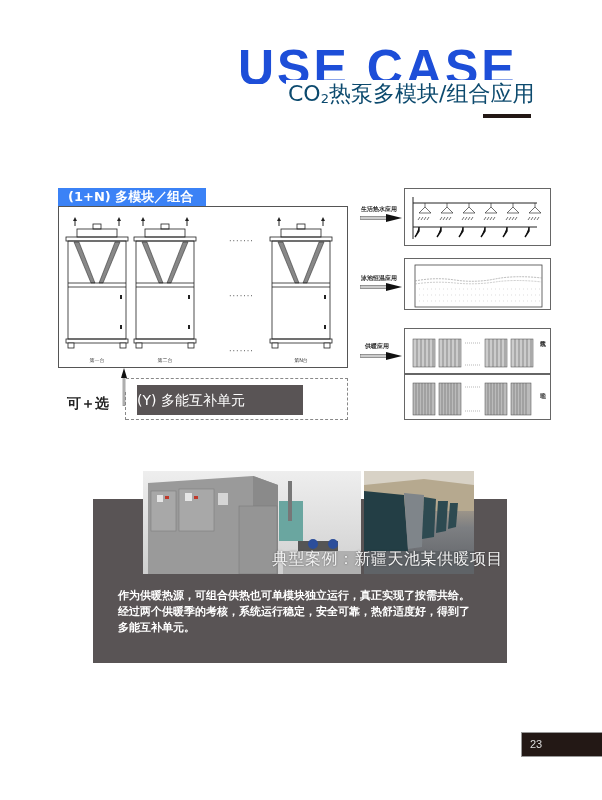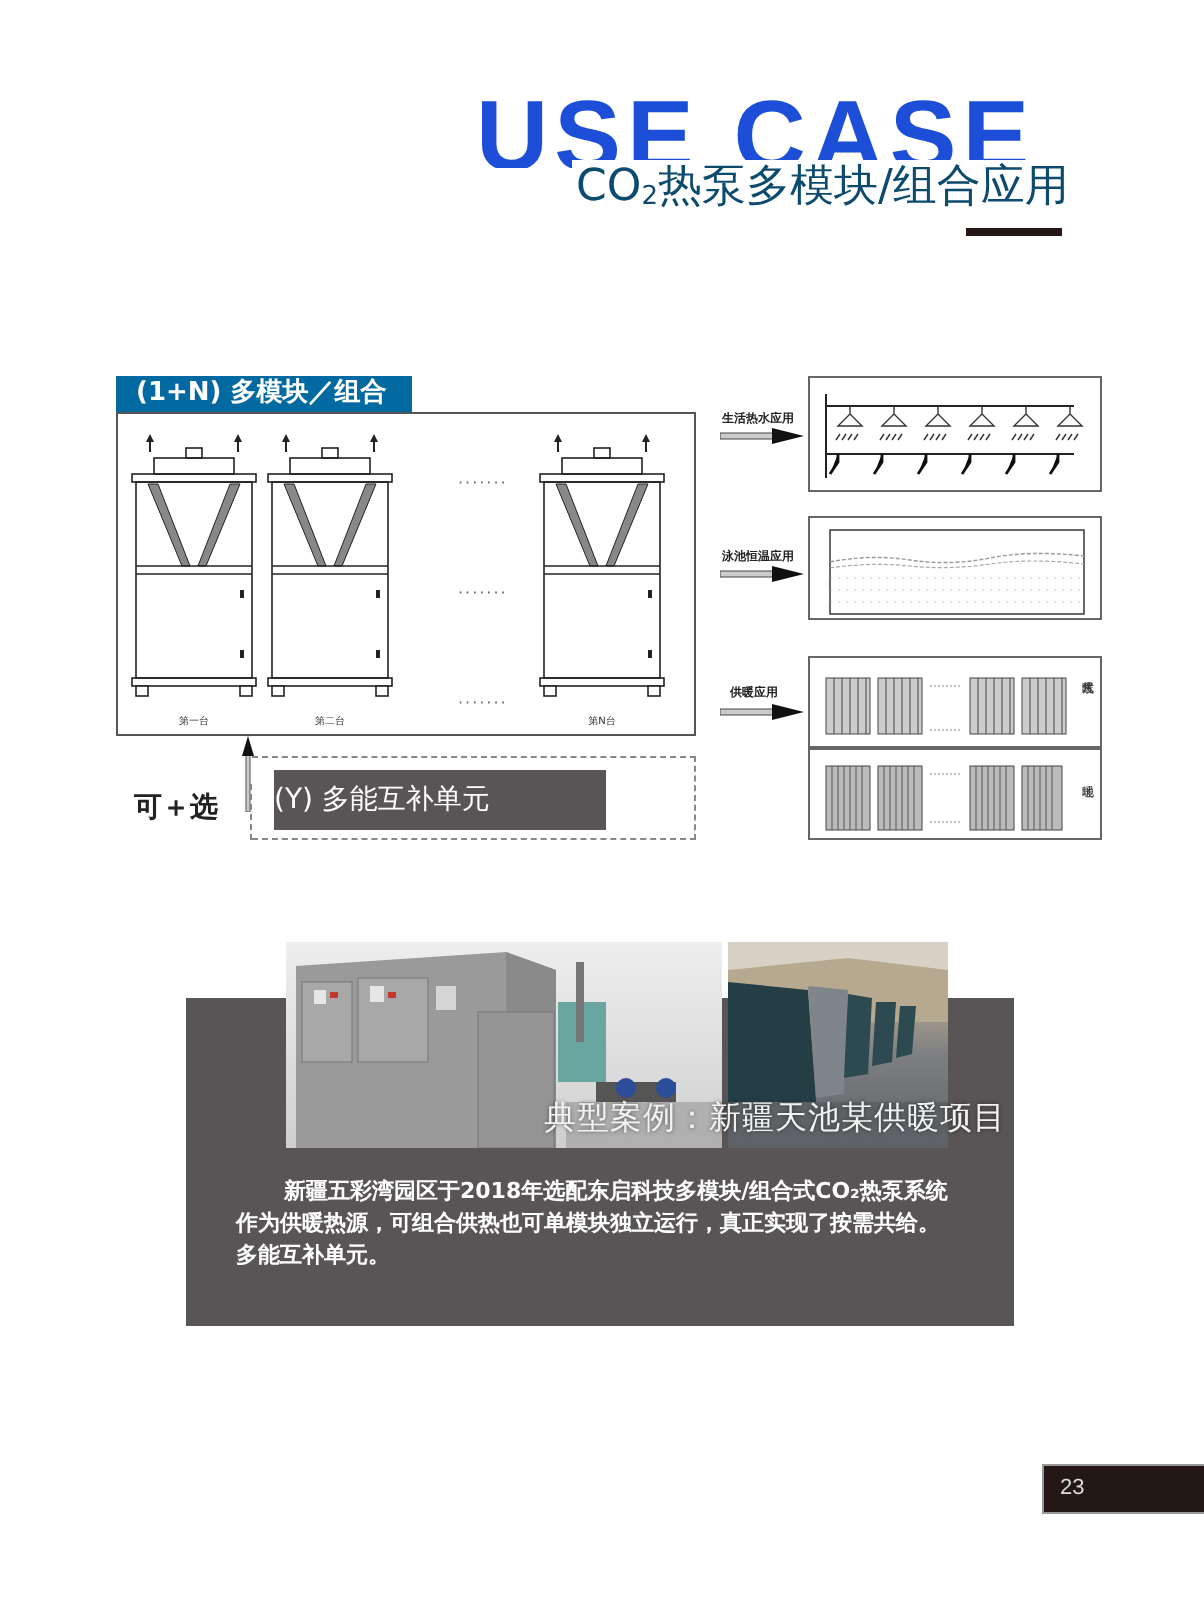--- a/index.html
+++ b/index.html
@@ -7,21 +7,21 @@
   body { position: relative; font-family: "DejaVu Sans", sans-serif; color: #231815; }
 
   
   .hdr-en { position: absolute; left: 238px; top: 38px; height: 46px; overflow: hidden;
     font-family: "Liberation Sans", sans-serif; font-size: 50px; color: #1d4ed8; letter-spacing: 3px; line-height: 60px; font-weight: 700; }
   .hdr-cn { position: absolute; left: 286px; top: 80px; font-size: 22px; color: #0c4a6e; background: #fff; padding: 0 2px; line-height: 28px; font-family: "DejaVu Sans", sans-serif; }
   .hdr-cn sub { font-size: 13px; vertical-align: baseline; position: relative; top: 2px; }
   .hdr-bar { position: absolute; left: 483px; top: 114px; width: 48px; height: 4px; background: #231815; }
 
   
-  .mod-title { position: absolute; left: 58px; top: 188px; width: 148px; height: 18px; background: #0369a1;
+  .mod-title { position: absolute; left: 58px; top: 188px; width: 148px; height: 18px; background: #3b82f6;
     color: #fff; font-size: 13px; line-height: 18px; padding-left: 10px; font-weight: bold; }
   .mod-box { position: absolute; left: 58px; top: 206px; width: 290px; height: 162px; border: 1px solid #555; }
   .unit { position: absolute; top: 10px; width: 64px; height: 136px; }
   .unit svg { width: 64px; height: 136px; }
   .unit-lbl { position: absolute; left: 0; width: 64px; top: 140px; text-align: center; font-size: 5px; color: #333; }
   .dots { position: absolute; font-size: 8px; color: #666; letter-spacing: 1px; }
 
   .opt-arrow { position: absolute; left: 121px; top: 368px; width: 6px; height: 38px; }
   .opt-label { position: absolute; left: 67px; top: 395px; font-size: 14px; font-weight: bold; color: #222; }
   .opt-dash { position: absolute; left: 126px; top: 378px; width: 222px; height: 42px; border: 1px dashed #888; border-left: none; }
@@ -260,18 +260,18 @@
     <polygon points="0,20 40,24 44,80 0,80" fill="#233e45"></polygon>
     <polygon points="40,22 60,24 58,76 44,78" fill="#7f858a"></polygon>
     <polygon points="60,26 72,28 70,66 58,68" fill="#2d4a51"></polygon>
     <polygon points="74,30 84,30 82,60 72,62" fill="#2d4a51"></polygon>
     <polygon points="86,32 94,32 92,56 84,58" fill="#2d4a51"></polygon>
     <rect x="0" y="80" width="110" height="23" fill="#5f6367"></rect>
   </svg>
 </div>
 <div class="case-caption">典型案例：新疆天池某供暖项目</div>
 <div class="case-text">
-  <p style="padding-left:24px">新疆五彩湾园区于2018年选配东启科技多模块/组合式CO₂热泵系统</p>
   <p>作为供暖热源，可组合供热也可单模块独立运行，真正实现了按需共给。</p>
+  <p>经过两个供暖季的考核，系统运行稳定，安全可靠，热舒适度好，得到了</p>
   <p>多能互补单元。</p>
 </div>
 
 <div class="page-num">23</div>
 
 </body></html>

